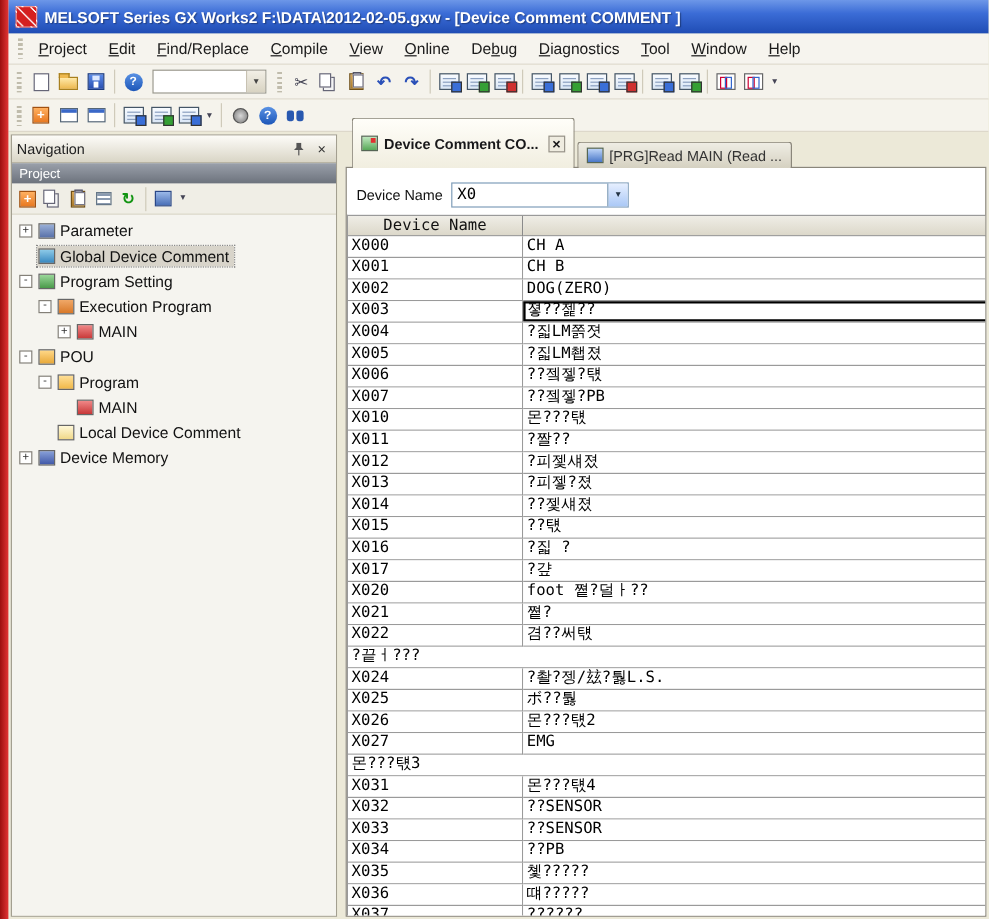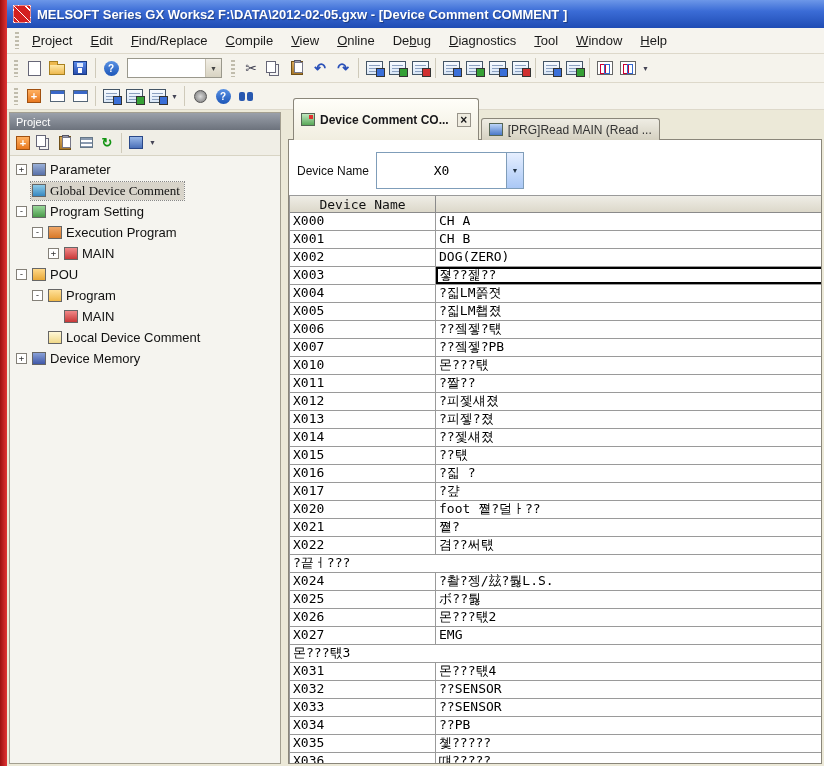--- a/index.html
+++ b/index.html
@@ -138,21 +138,21 @@
   .device-comment-tab{background:linear-gradient(#bfe8bf,#58a858);position:relative;}
   .device-comment-tab::after{content:"";position:absolute;right:1px;top:1px;width:4px;height:4px;background:#e03030;}
   .program-tab{background:linear-gradient(#bcd4f8,#4a78c8);}
   .tclose{width:14px;height:14px;border:1px solid #98948a;background:#efece0;
     display:flex;align-items:center;justify-content:center;margin-left:3px;}
 
   .doc-content{flex:1;min-height:0;background:#fff;border:1px solid #8a867a;overflow:hidden;
     display:flex;flex-direction:column;}
   .device-row{flex:none;display:flex;align-items:center;gap:7px;padding:12px 8px 6px 8px;}
   .dev-label{font-size:12px;color:#111;}
-  .dev-combo{width:148px;height:37px;border:1px solid #7f9db9;background:#fff;display:flex;align-items:center;text-align:center;}
+  .dev-combo{width:148px;height:21px;border:1px solid #7f9db9;background:#fff;display:flex;align-items:center;}
   .dev-combo .val{flex:1;padding:0 4px;font-family:"DejaVu Sans Mono",monospace;font-size:13px;}
   .dev-combo .btn{width:17px;height:100%;border-left:1px solid #7f9db9;
     background:linear-gradient(#e6efff,#aac8f6);display:flex;align-items:center;justify-content:center;}
   .dev-combo .btn::before{content:"▼";font-size:7px;color:#234;}
 
   .ctable{width:640px;border-left:1px solid #9a9a9a;border-top:1px solid #9a9a9a;flex:none;}
   .thead{display:flex;height:17px;}
   .th{background:linear-gradient(#efede6,#dcd8ca);border-right:1px solid #8a8a8a;border-bottom:1px solid #8a8a8a;
     font-family:"DejaVu Sans Mono",monospace;font-size:13px;color:#111;
     display:flex;align-items:center;justify-content:center;}
@@ -299,20 +299,30 @@
           <span class="gl i-help"></span>
         </div>
         <div class="tb-icon">
           <span class="gl i-find"></span>
         </div>
       </div>
 
     <div class="main">
 
       <div class="nav-panel">
+        <div class="nav-header">
+          <span class="nav-title">Navigation</span>
+          <span class="nav-btn">
+            <svg width="10" height="11" viewBox="0 0 10 11">
+              <path d="M3 0h4v4l2 2H1l2-2z" fill="#555"></path>
+              <rect x="4.5" y="6" width="1" height="4.5" fill="#555"></rect>
+            </svg>
+          </span>
+          <span class="nav-btn close-icon"></span>
+        </div>
         <div class="project-bar">Project</div>
         <div class="nav-toolbar">
             <div class="tb-icon">
               <span class="gl i-newdata"></span>
             </div>
             <div class="tb-icon">
               <span class="gl i-copy"></span>
             </div>
             <div class="tb-icon">
               <span class="gl i-paste"></span>
@@ -330,21 +340,21 @@
             <div class="tb-drop"></div>
           </div>
         <div class="tree">
             <div class="tree-row" style="padding-left: 4px;">
               <span class="exp">+</span>
               <span class="titem">
                 <span class="ticon parameter"></span>
                 <span>Parameter</span>
               </span>
             </div>
-            <div class="tree-row sel" style="padding-left: 4px; font-family: Liberation Serif, serif;">
+            <div class="tree-row sel" style="padding-left: 4px;">
               <span class="exp none"></span>
               <span class="titem">
                 <span class="ticon global-comment"></span>
                 <span>Global Device Comment</span>
               </span>
             </div>
             <div class="tree-row" style="padding-left: 4px;">
               <span class="exp">-</span>
               <span class="titem">
                 <span class="ticon program-setting"></span>

